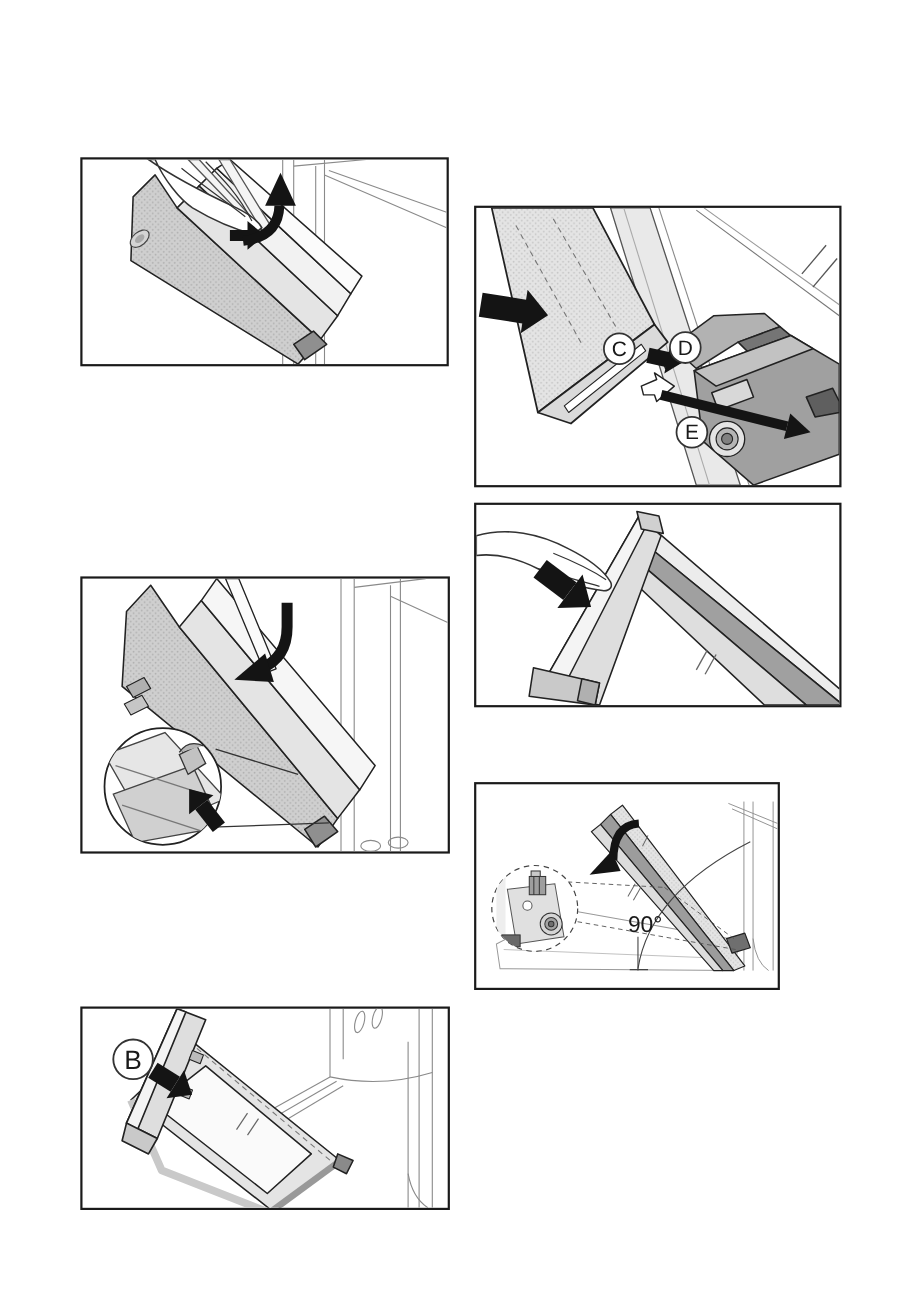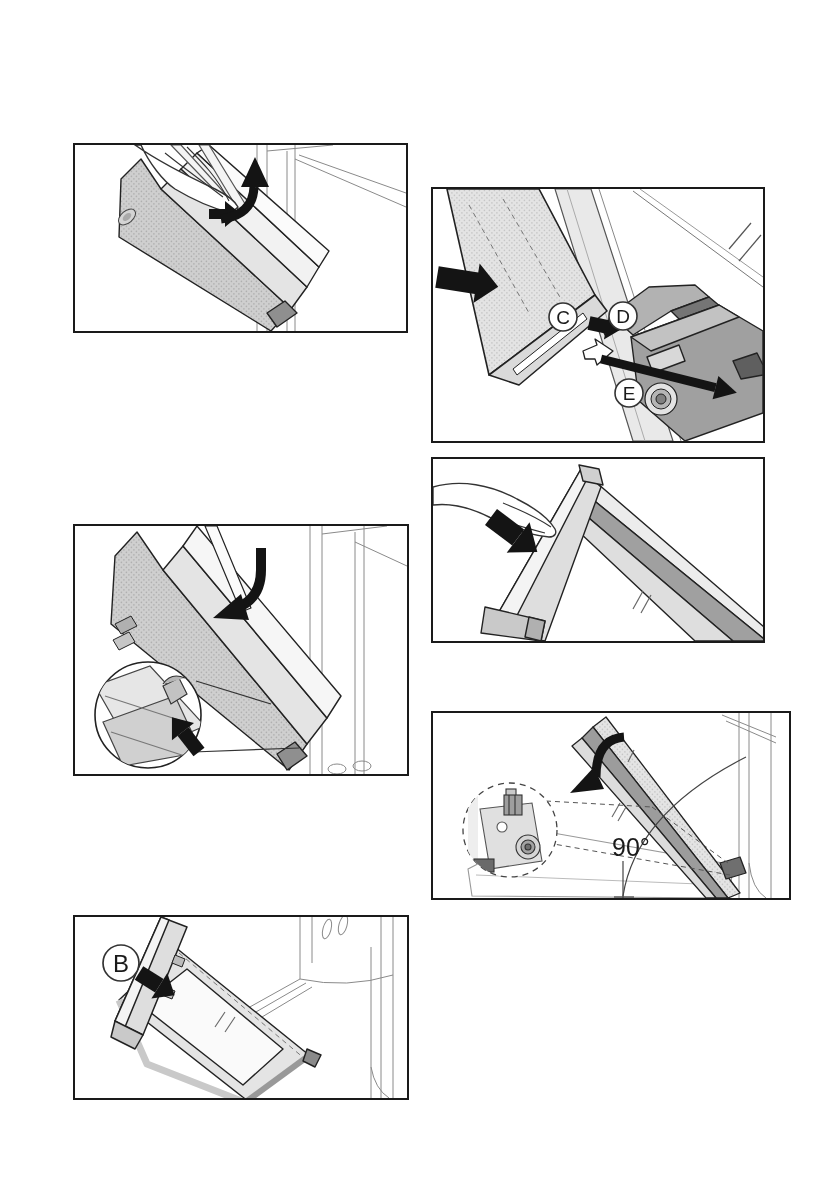--- a/index.html
+++ b/index.html
@@ -4,21 +4,21 @@
 <style>
   html,body{margin:0;padding:0;background:#ffffff;}
   .page{position:relative;width:840px;height:1190px;background:#ffffff;overflow:hidden;
         font-family:"Liberation Sans",sans-serif;}
   .panel{position:absolute;background:#ffffff;border:2px solid #1a1a1a;box-sizing:border-box;}
   .panel svg{display:block;width:100%;height:100%;}
   .p1{left:73px;top:143px;width:335px;height:190px;}
   .p2{left:431px;top:187px;width:334px;height:256px;}
   .p3{left:431px;top:457px;width:334px;height:186px;}
   .p4{left:73px;top:524px;width:336px;height:252px;}
-  .p5{left:431px;top:711px;width:360px;height:189px;}
+  .p5{left:431px;top:711px;width:278px;height:189px;}
   .p6{left:73px;top:915px;width:336px;height:185px;}
   text{font-family:"Liberation Sans",sans-serif;fill:#1a1a1a;}
   .lbl{font-size:19px;}
   .lblB{font-size:24px;}
   .angle{font-size:25px;}
 </style>
 </head>
 <body>
 
 <div class="page">

